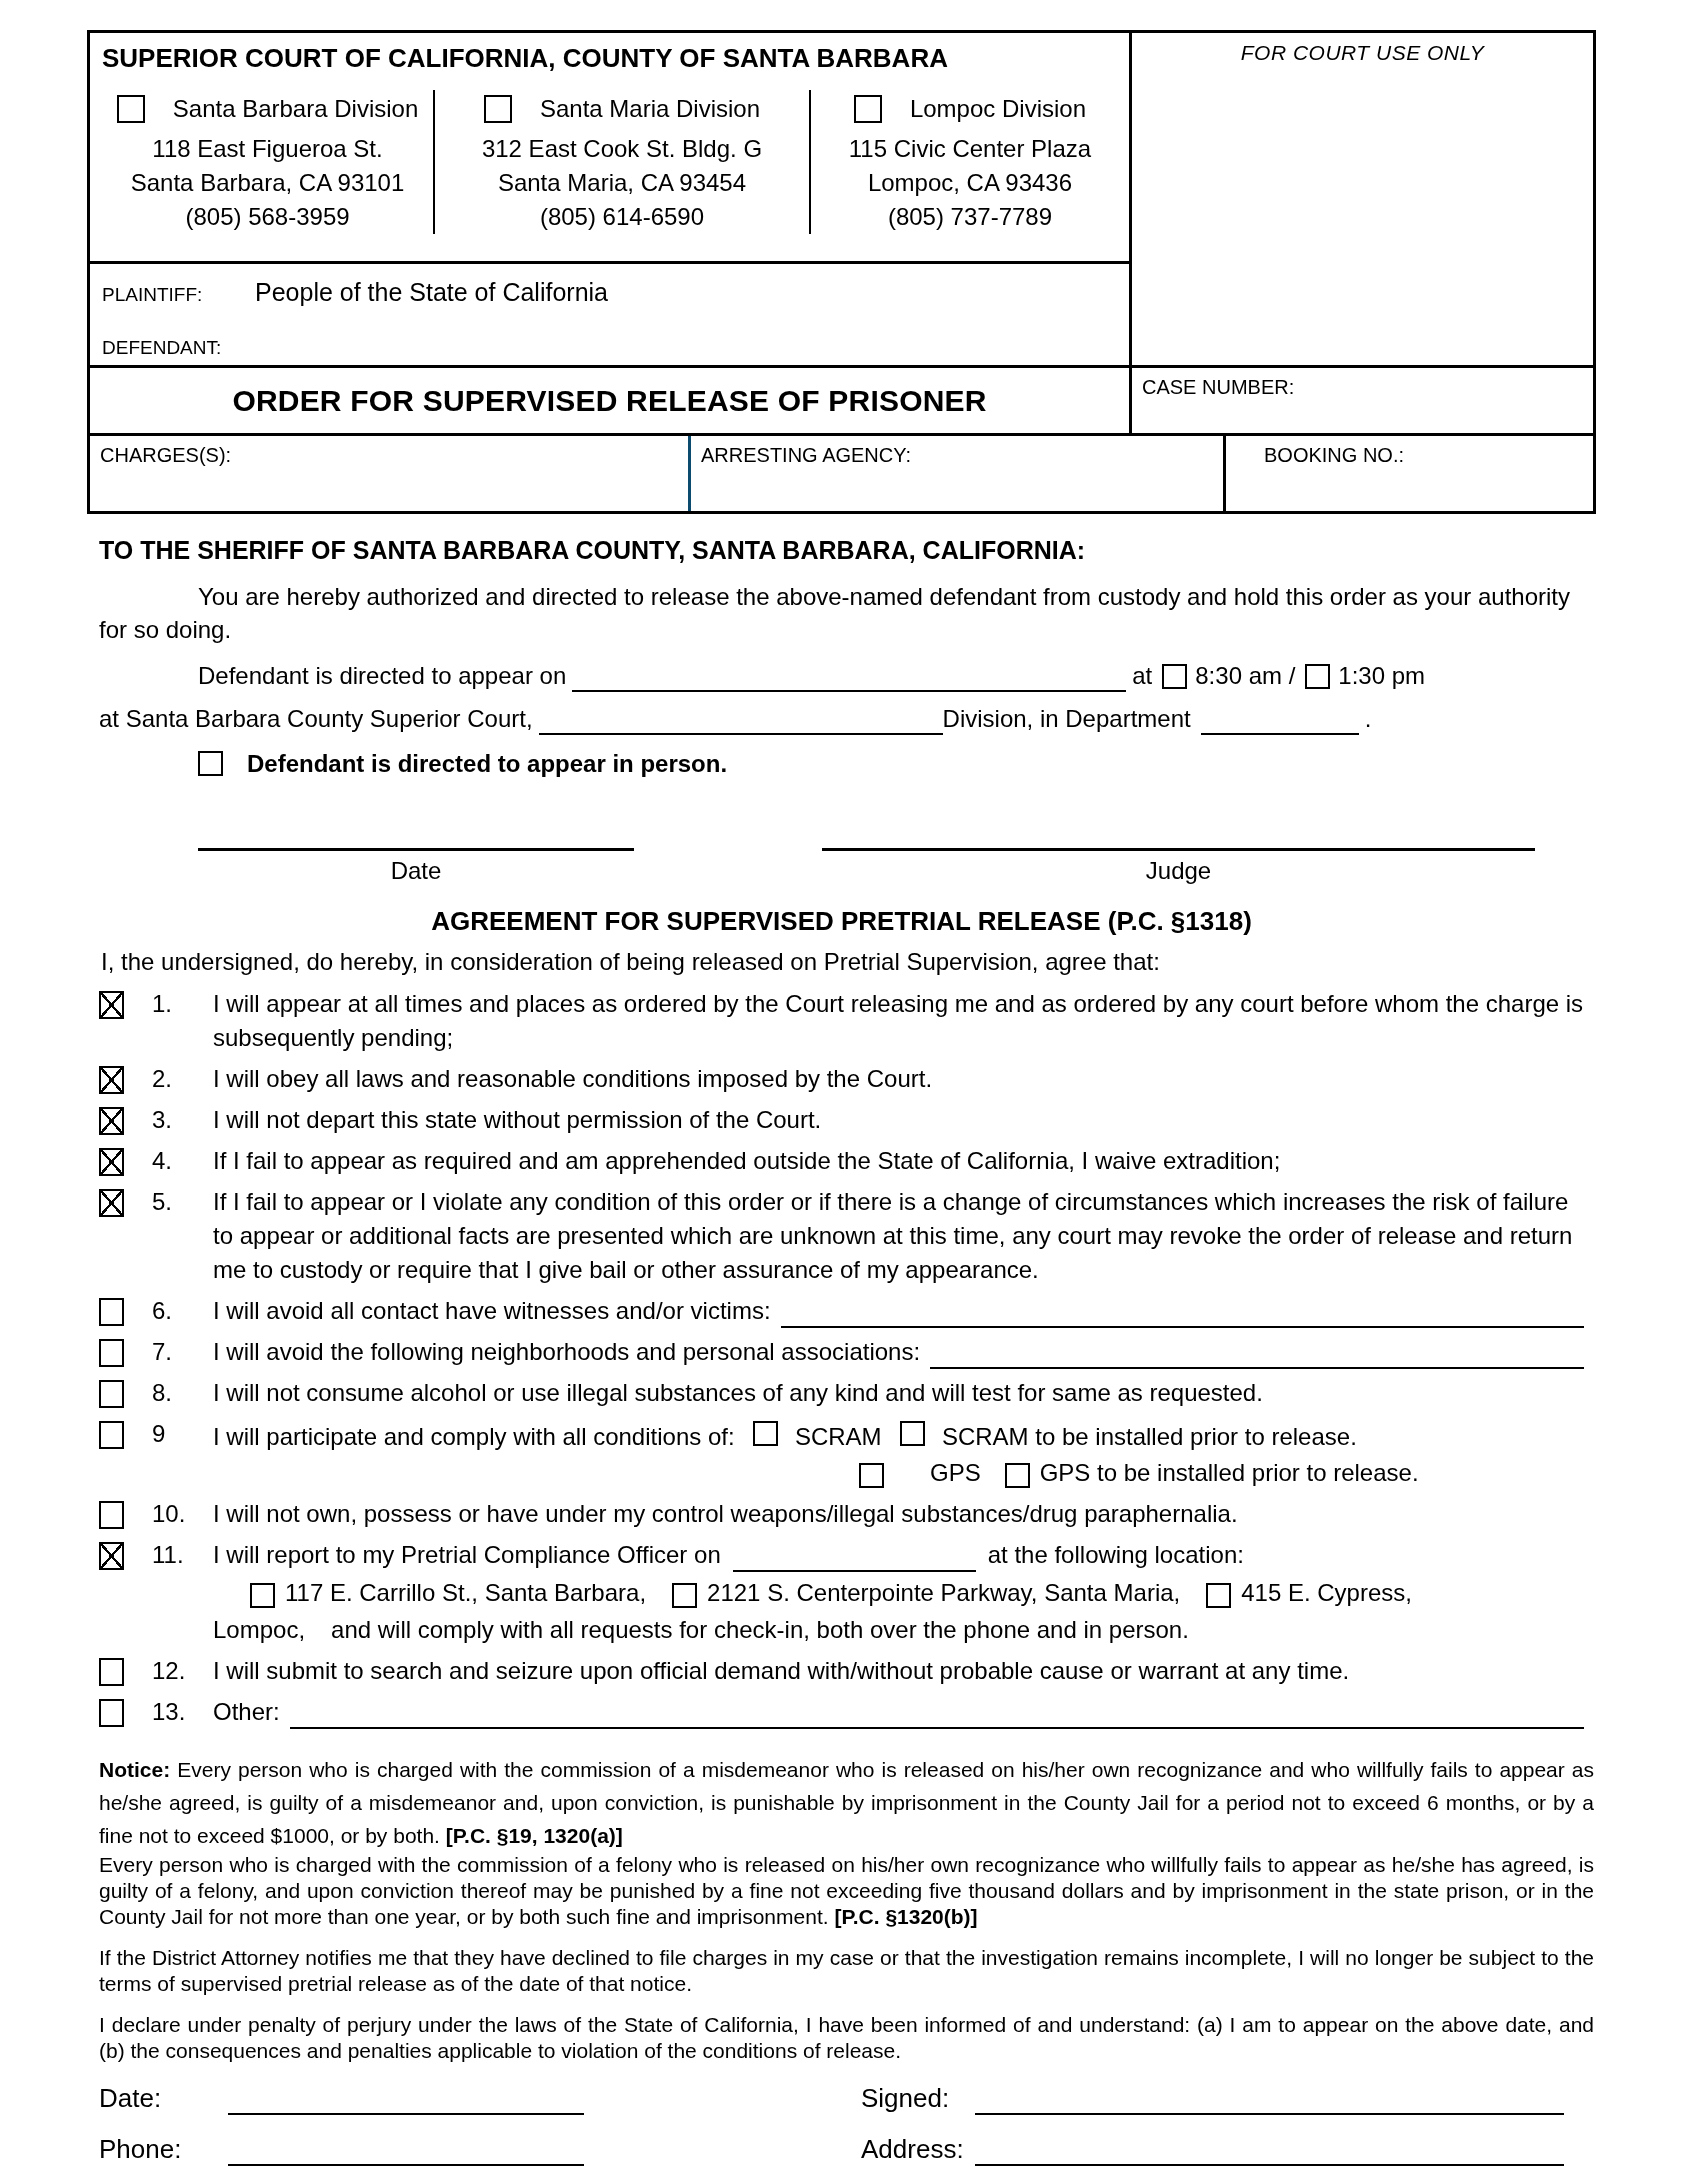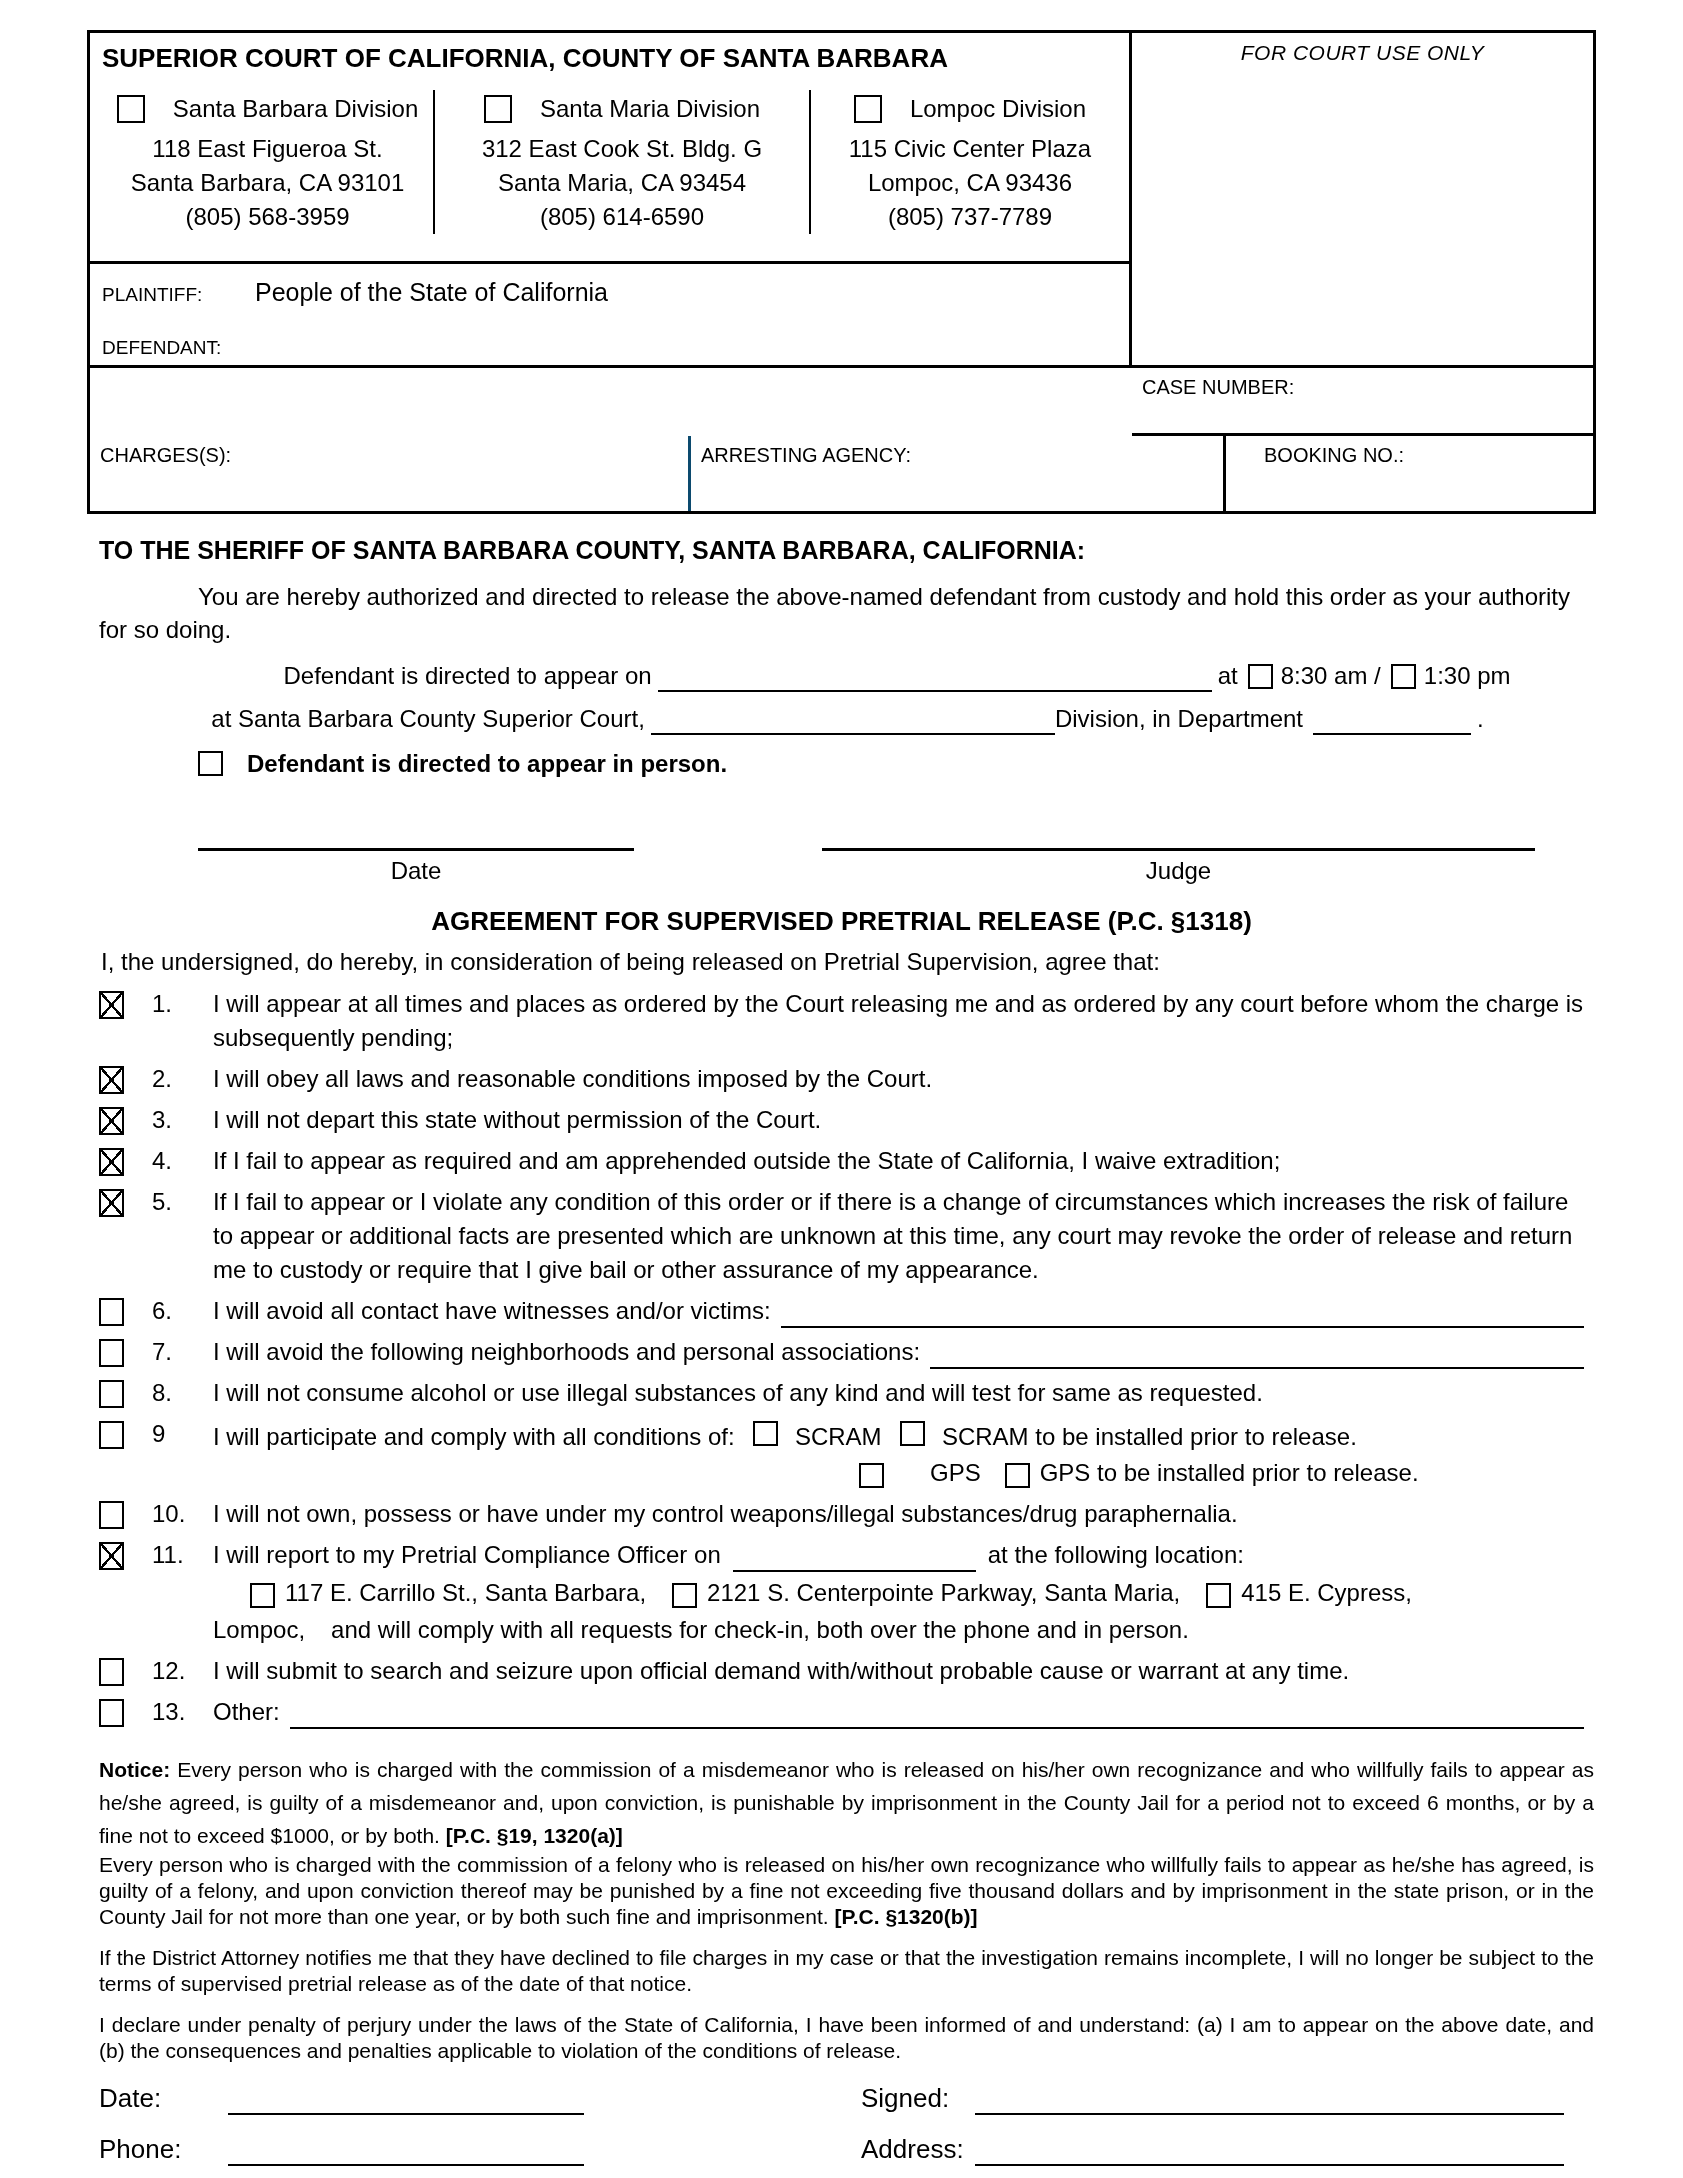--- a/index.html
+++ b/index.html
@@ -53,21 +53,21 @@
   .cb.checked {
     background-image:
       linear-gradient(to top right,    transparent 46%, #000 46%, #000 54%, transparent 54%),
       linear-gradient(to bottom right, transparent 46%, #000 46%, #000 54%, transparent 54%);
   }
 
   
   .body { font-size:24px; line-height:33px; }
   .sheriff-h { font-weight:bold; font-size:25px; margin:20px 0 0 12px; }
   .auth-para { margin:13px 14px 0 12px; text-indent:99px; }
-  .flexline { display:flex; align-items:flex-end;justify-content:center; }
+  .flexline { display:flex; align-items:flex-end; }
   .bl { border-bottom:2.5px solid #000; height:30px; box-sizing:border-box; }
   .appear-line { margin:13px 0 0 111px; align-items:flex-end; }
   .appear-line .bl1 { width:554px; margin:0 6px; }
   .appear-line .tcb { margin:0 8px 3px 10px; }
   .court-line { margin:10px 0 0 12px; }
   .court-line .bl2 { width:404px; margin-left:6px; }
   .court-line .bl3 { width:158px; margin:0 6px 0 10px; }
   .inperson { margin:12px 0 0 111px; display:flex; align-items:center; gap:24px; font-weight:bold; }
 
   .sigrow { display:flex; margin-top:44px; }
@@ -160,20 +160,23 @@
         <div class="plain-row">
           <span class="lab-sm">PLAINTIFF:</span>
           <span class="plain-val">People of the State of California</span>
         </div>
         <div class="plain-row def-row">
           <span class="lab-sm">DEFENDANT:</span>
           <span class="plain-val"></span>
         </div>
       </div>
 
+      <div class="c-title">
+        <span class="big-title">ORDER FOR SUPERVISED RELEASE OF PRISONER</span>
+      </div>
 
       <div class="c-case">
         <span class="lab-md">CASE NUMBER:</span>
       </div>
 
       <div class="c-charges">
         <div class="cell-charges">
           <span class="lab-md">CHARGES(S):</span>
         </div>
         <div class="cell-arresting">

